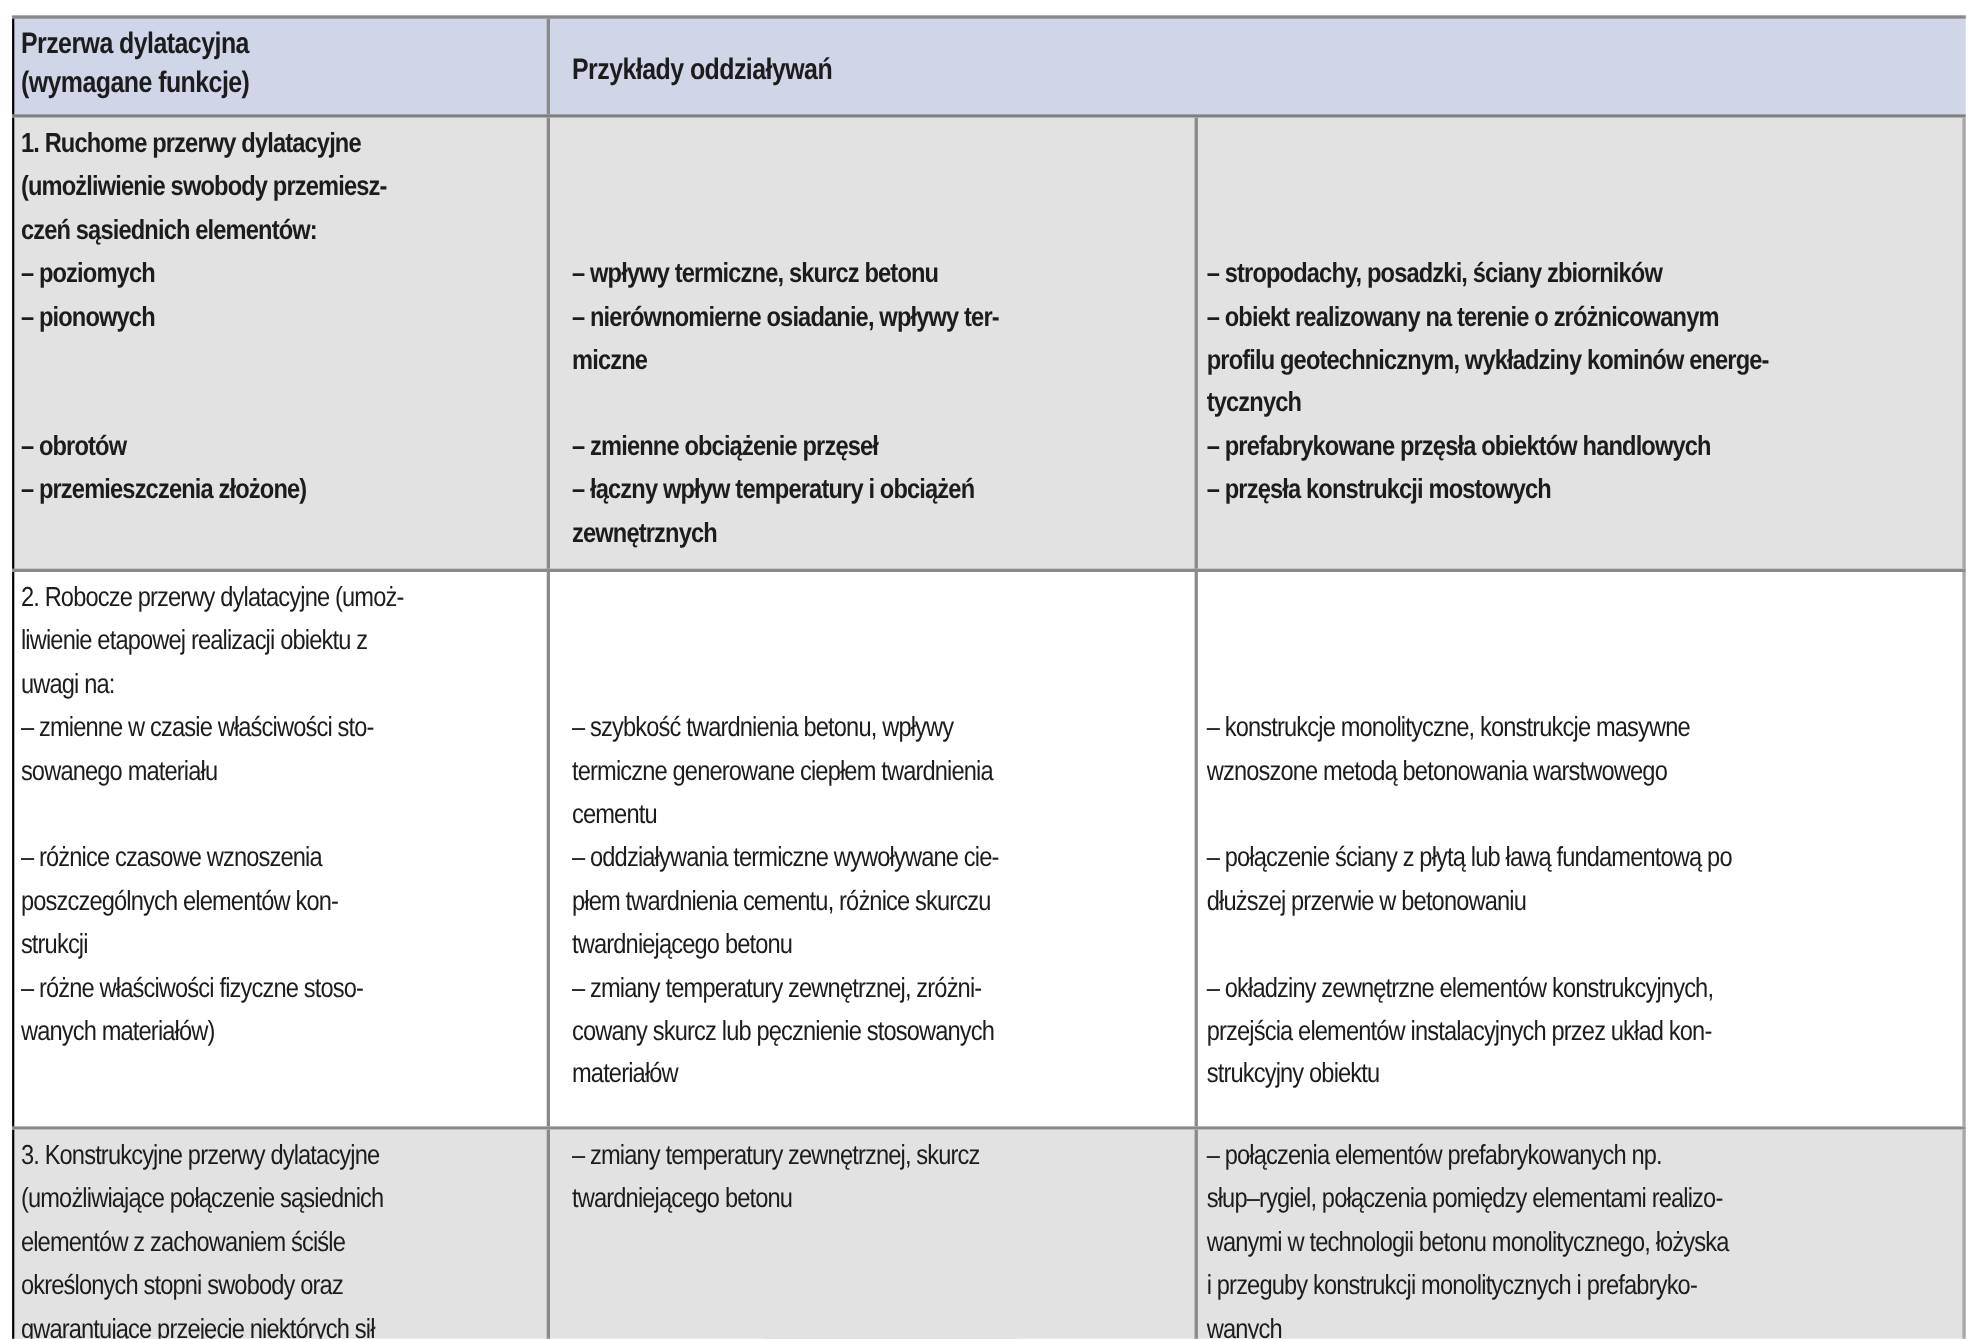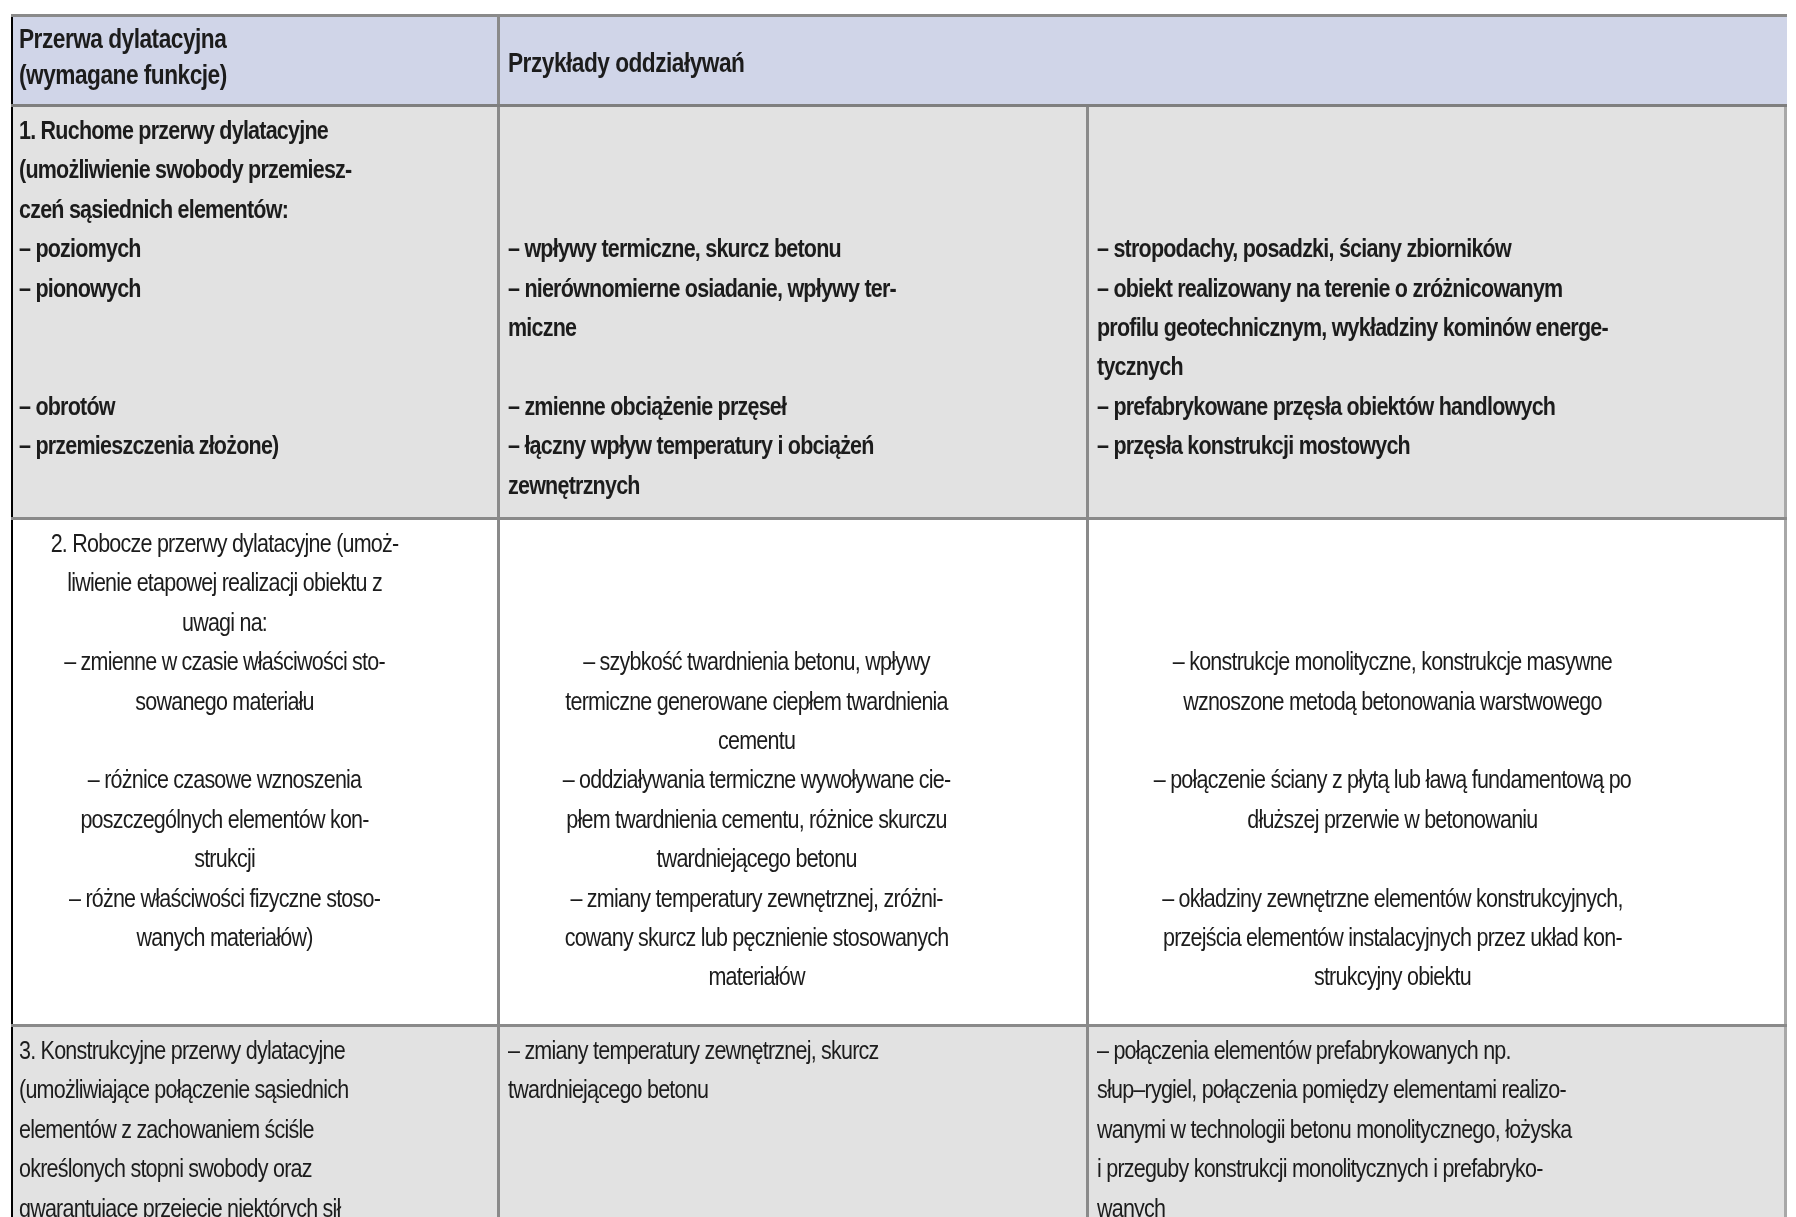--- a/index.html
+++ b/index.html
@@ -4,25 +4,25 @@
   <style>
     html, body { margin: 0; padding: 0; background: #ffffff; }
     body { width: 1796px; height: 1217px; overflow: hidden; position: relative; }
     .tbl {
       position: absolute; left: 11px; top: 14px; width: 1776px; height: 1210px;
       font-family: "Liberation Sans", sans-serif; color: #1c1c1c;
     }
     .row { position: absolute; left: 0; width: 1776px; box-sizing: border-box; }
     .row.header { top: 0; height: 93px; background: #d0d5e8; border-top: 3px solid #8a8a8a; border-bottom: 3px solid #7f7f7f; }
     .row.r1 { top: 93px; height: 413px; background: #e2e2e2; border-bottom: 3px solid #8a8a8a; font-weight: bold; }
-    .row.r2 { top: 506px; height: 507px; background: #ffffff; border-bottom: 3px solid #8a8a8a; text-align: center; }
+    .row.r2 { top: 506px; height: 507px; background: #ffffff; border-bottom: 3px solid #8a8a8a; }
     .row.r3 { top: 1013px; height: 200px; background: #e2e2e2; }
     .cell { position: absolute; top: 0; bottom: 0; box-sizing: border-box; padding: 4px 0 0 6px; }
     .c1 { left: 0; width: 486px; border-left: 2px solid #000000; }
-    .c2 { left: 486px; width: 589px; border-left: 3px solid #8a8a8a; padding-left: 8px; }
+    .c2 { left: 486px; width: 589px; border-left: 3px solid #8a8a8a; padding-left: 20px; }
     .c3 { left: 1075px; width: 701px; border-left: 3px solid #8a8a8a; border-right: 3px solid #a8a8a8; padding-left: 8px; }
     .line {
       display: block; height: 39.4px; line-height: 39.4px; white-space: nowrap;
       font-size: 25px; letter-spacing: -0.9px; transform-origin: 0 50%;
       transform: scaleX(0.86);
     }
     .hdr .line { font-weight: bold; font-size: 27px; letter-spacing: -0.6px; height: 36px; line-height: 36px; transform: scaleX(0.84); }
     .hdr.single .line { height: 84px; line-height: 84px; }
     .blank { display: block; height: 39.4px; }
   </style>

